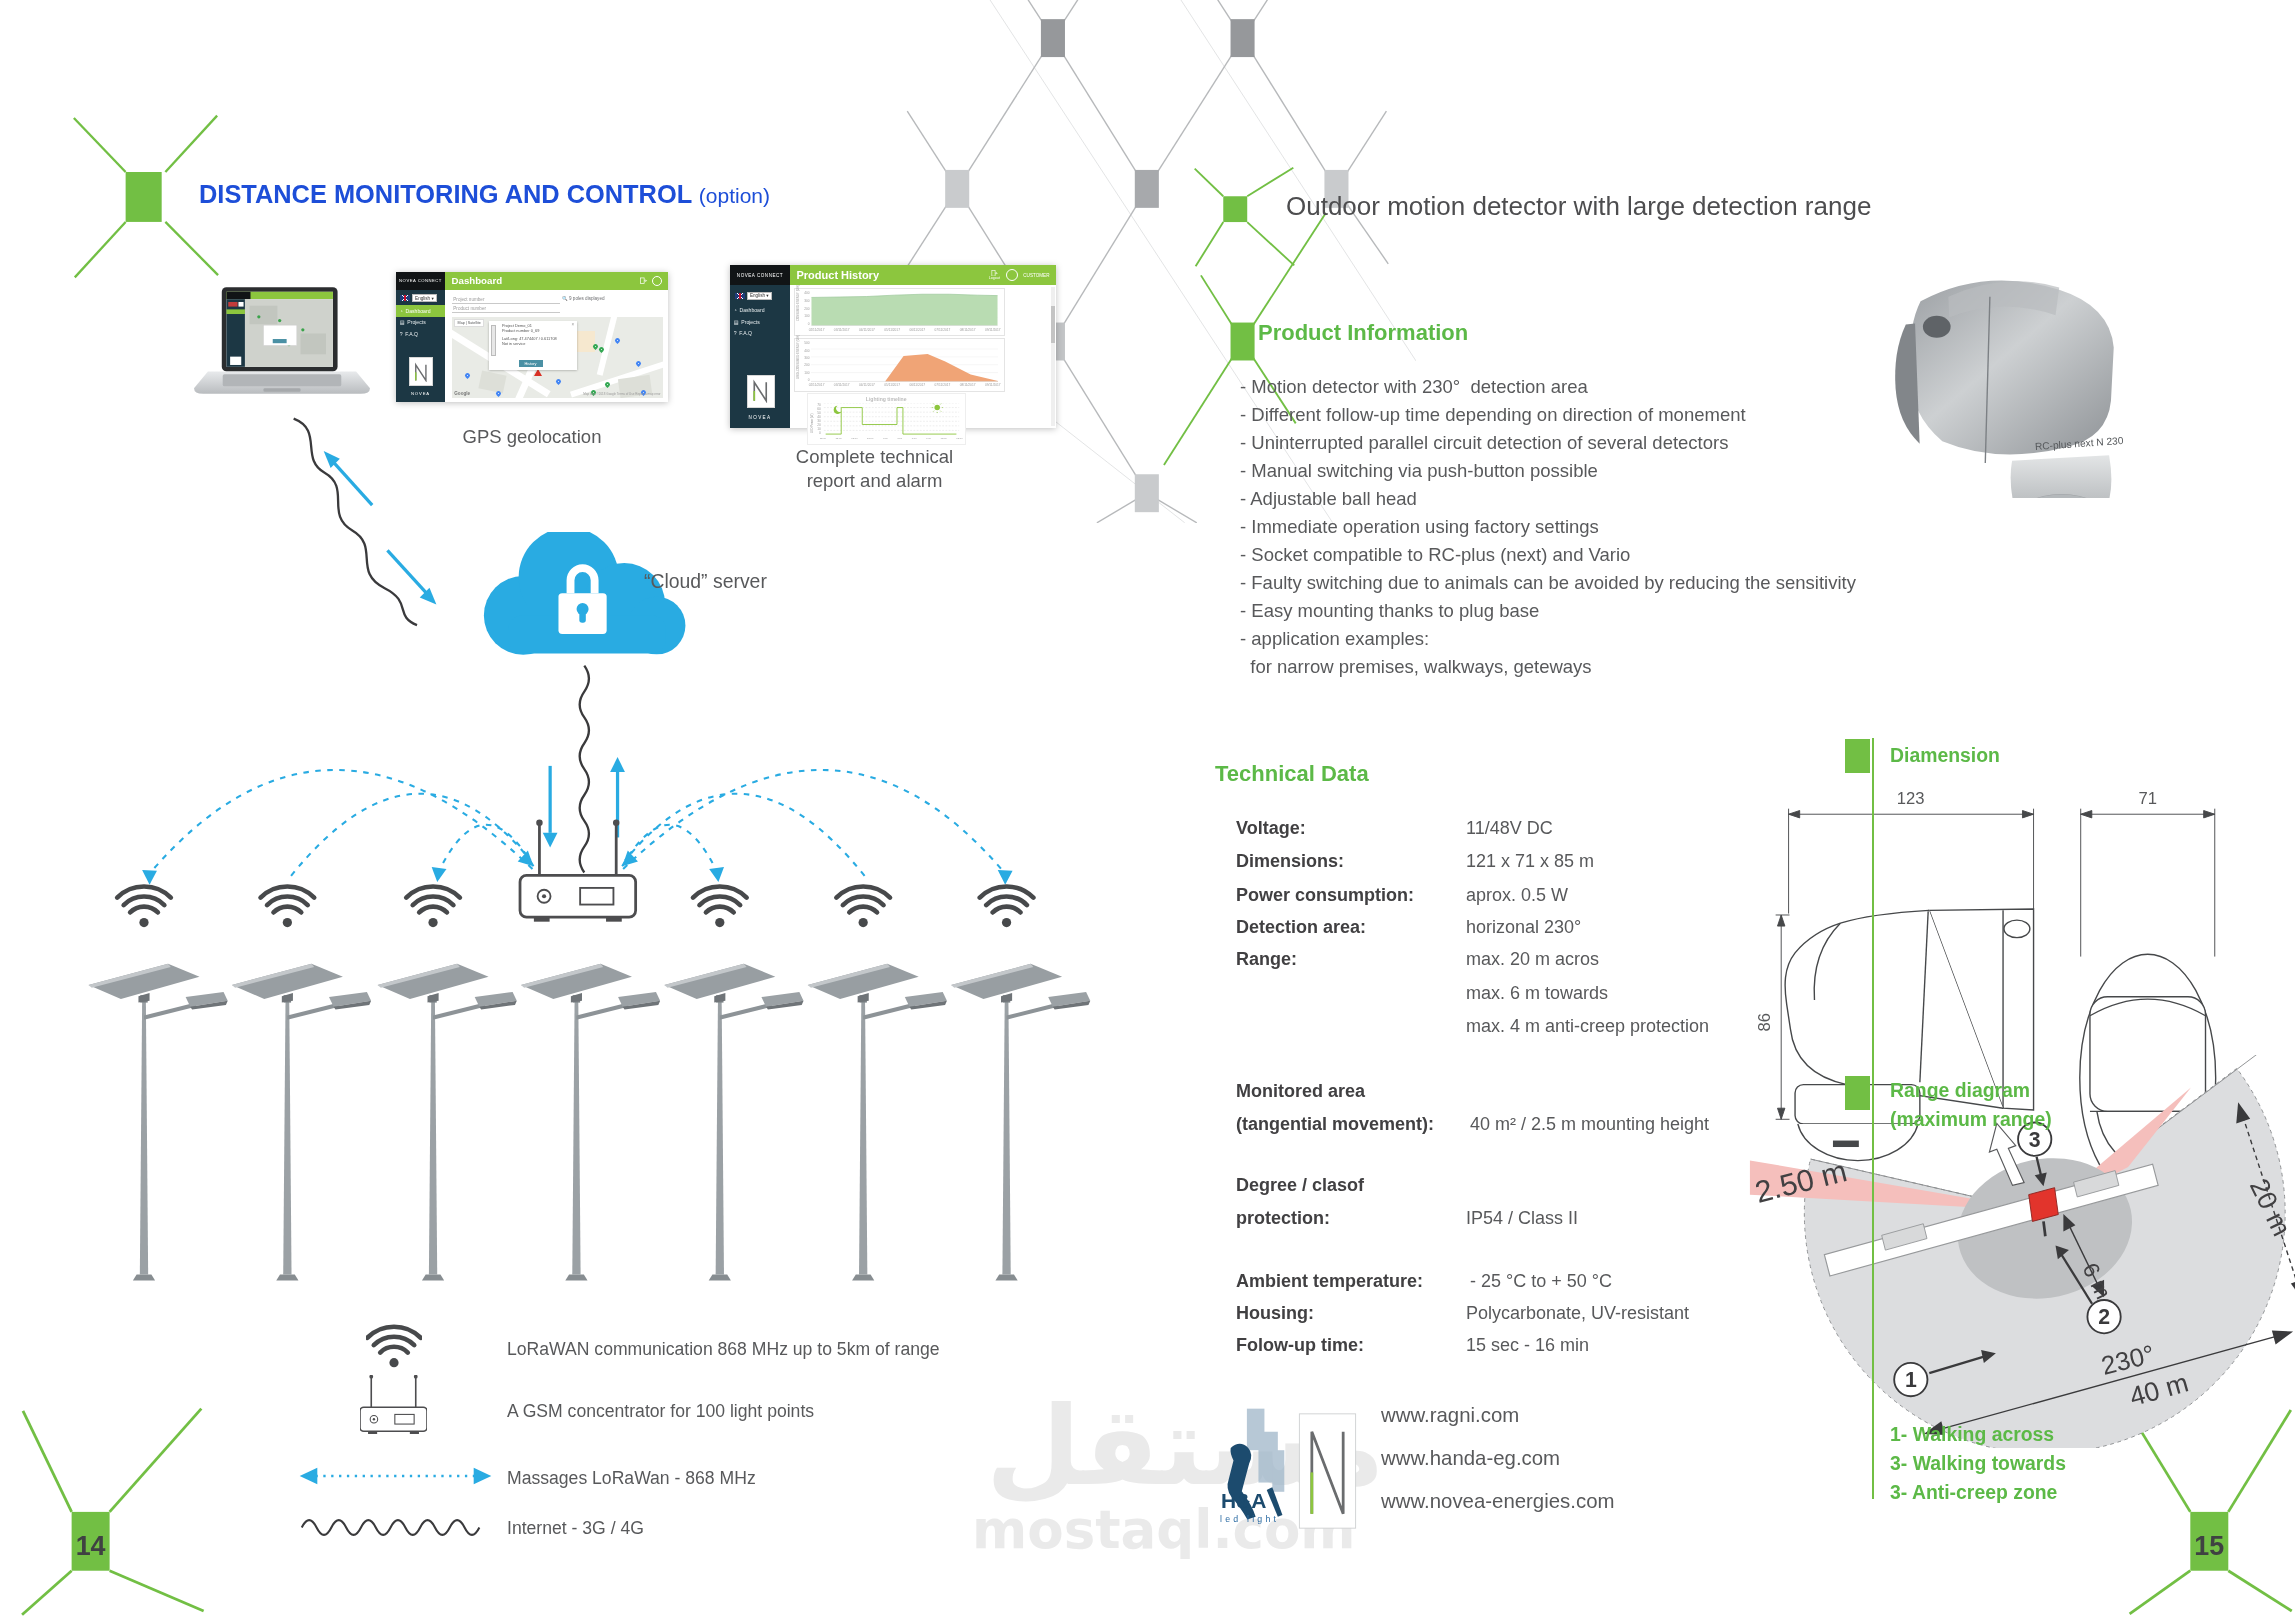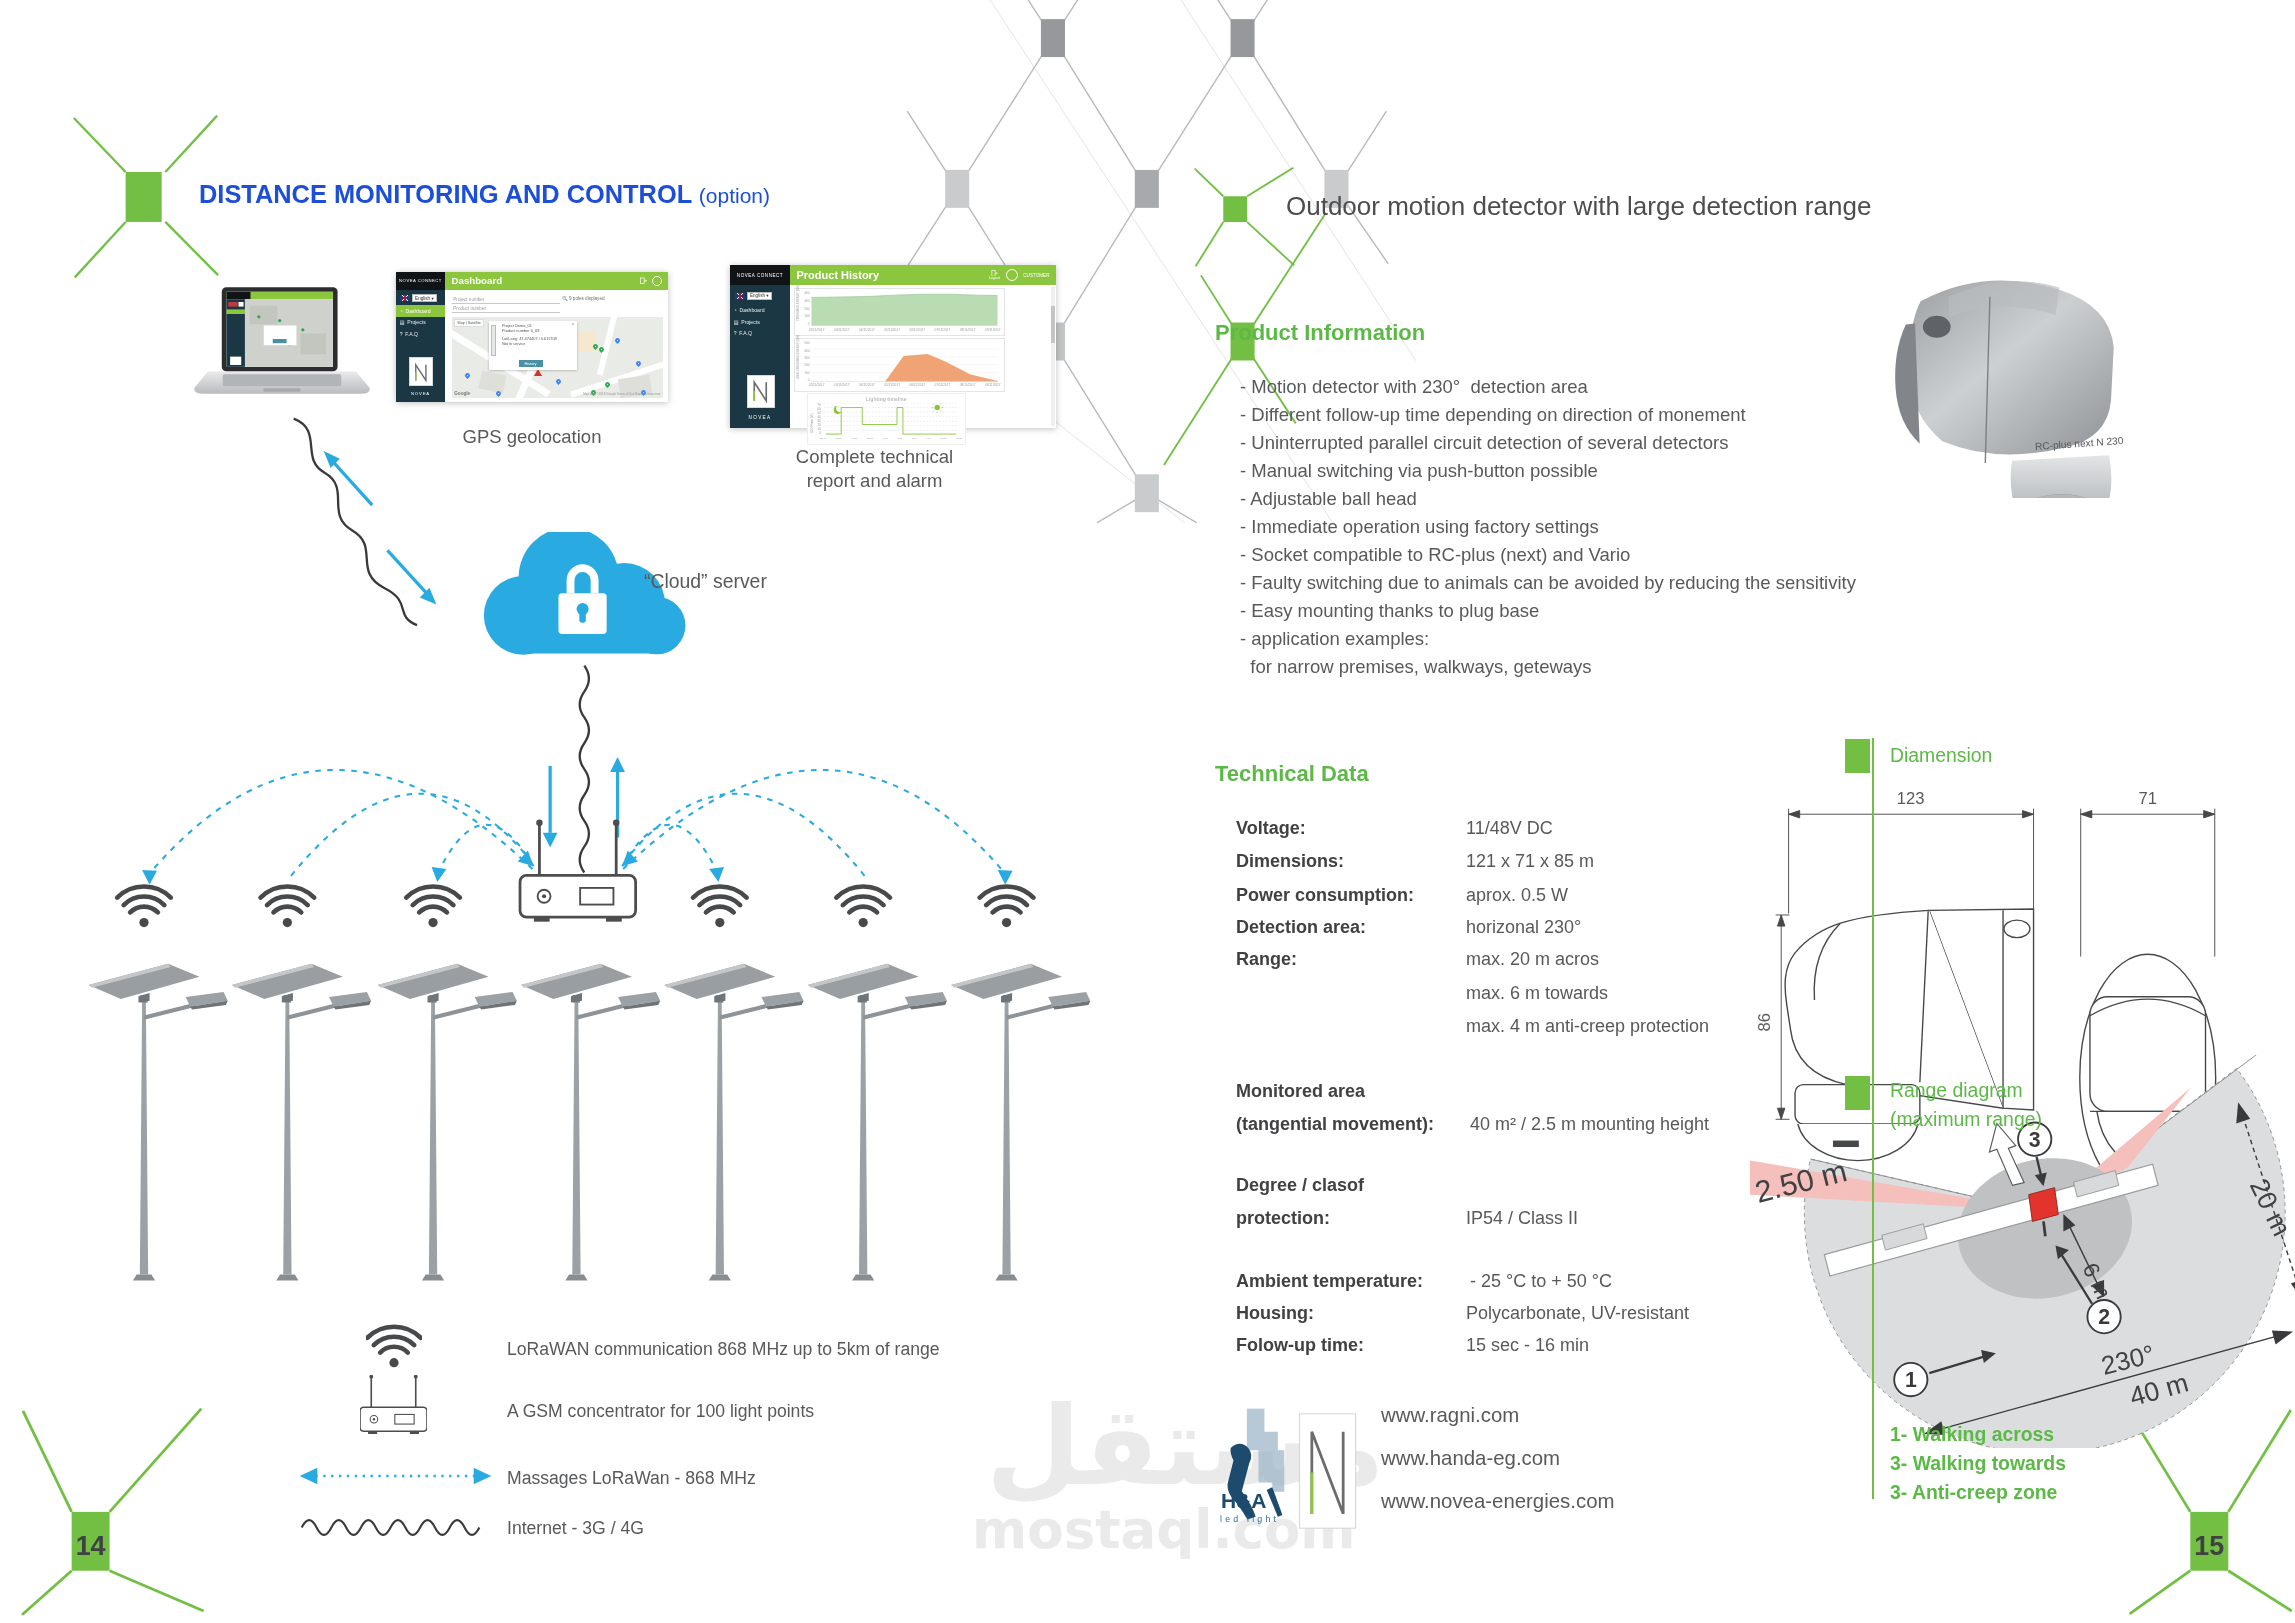--- a/index.html
+++ b/index.html
@@ -4,21 +4,21 @@
 <style>
   html,body{margin:0;padding:0;background:#ffffff;}
   .page{position:relative;width:2295px;height:1623px;background:#fff;overflow:hidden;
         font-family:"Liberation Sans",sans-serif;color:#58595b;}
   .abs{position:absolute;}
   svg{font-family:"Liberation Sans",sans-serif;}
   .h-left{font-size:25.4px;font-weight:bold;color:#1d4ed8;white-space:nowrap;}
   .h-left .opt{font-size:21px;font-weight:normal;}
   .h-right{font-size:26px;font-weight:normal;color:#4d4d4f;white-space:nowrap;}
   .green-h{font-size:22px;font-weight:bold;color:#5cb947;white-space:nowrap;}
-  .green-h2{font-size:19.4px;font-weight:normal;color:#5cb947;white-space:nowrap;}
+  .green-h2{font-size:19.4px;font-weight:bold;color:#5cb947;white-space:nowrap;}
   .caption{font-size:18.5px;color:#58595b;text-align:center;line-height:24px;}
   .cloud-label{font-size:19.4px;color:#58595b;white-space:nowrap;}
   .legend-text{font-size:17.6px;color:#58595b;white-space:nowrap;}
   .bullets{font-size:18.5px;color:#58595b;}
   .bullets span{display:block;height:28px;white-space:pre;}
   .tech-label{position:absolute;left:1236px;font-size:18px;font-weight:bold;color:#414042;white-space:nowrap;}
   .tech-value{position:absolute;left:1466px;font-size:18px;color:#58595b;white-space:nowrap;}
   .range-legend{font-size:19.4px;font-weight:bold;color:#5cb947;line-height:29px;white-space:nowrap;}
   .websites{font-size:20.4px;color:#58595b;line-height:43px;white-space:nowrap;}
   .watermark-ar{font-family:"DejaVu Sans",sans-serif;font-size:109px;font-weight:bold;color:#eaeaea;white-space:nowrap;}
@@ -536,21 +536,21 @@
     <g stroke="#72bf44" stroke-width="4">
       <line x1="8" y1="10" x2="70" y2="70"></line>
         <line x1="222" y1="8" x2="122" y2="70"></line>
       <line x1="10" y1="222" x2="70" y2="126"></line>
         <line x1="224" y1="220" x2="122" y2="126"></line>
     </g>
     <rect x="70" y="70" width="52" height="56" fill="#72bf44"></rect>
   </svg>
   <div class="abs h-right" style="left:1286px;top:191px">Outdoor motion detector with large detection range</div>
 
-  <div class="abs green-h" style="left:1215px;top:320px">Product Information</div>
+  <div class="abs green-h" style="left:1258px;top:320px">Product Information</div>
   <div class="abs bullets" style="left:1240px;top:376px">
       <span>- Motion detector with 230°  detection area</span>
       <span>- Different follow-up time depending on direction of monement</span>
       <span>- Uninterrupted parallel circuit detection of several detectors</span>
       <span>- Manual switching via push-button possible</span>
       <span>- Adjustable ball head</span>
       <span>- Immediate operation using factory settings</span>
       <span>- Socket compatible to RC-plus (next) and Vario</span>
       <span>- Faulty switching due to animals can be avoided by reducing the sensitivity</span>
       <span>- Easy mounting thanks to plug base</span>

